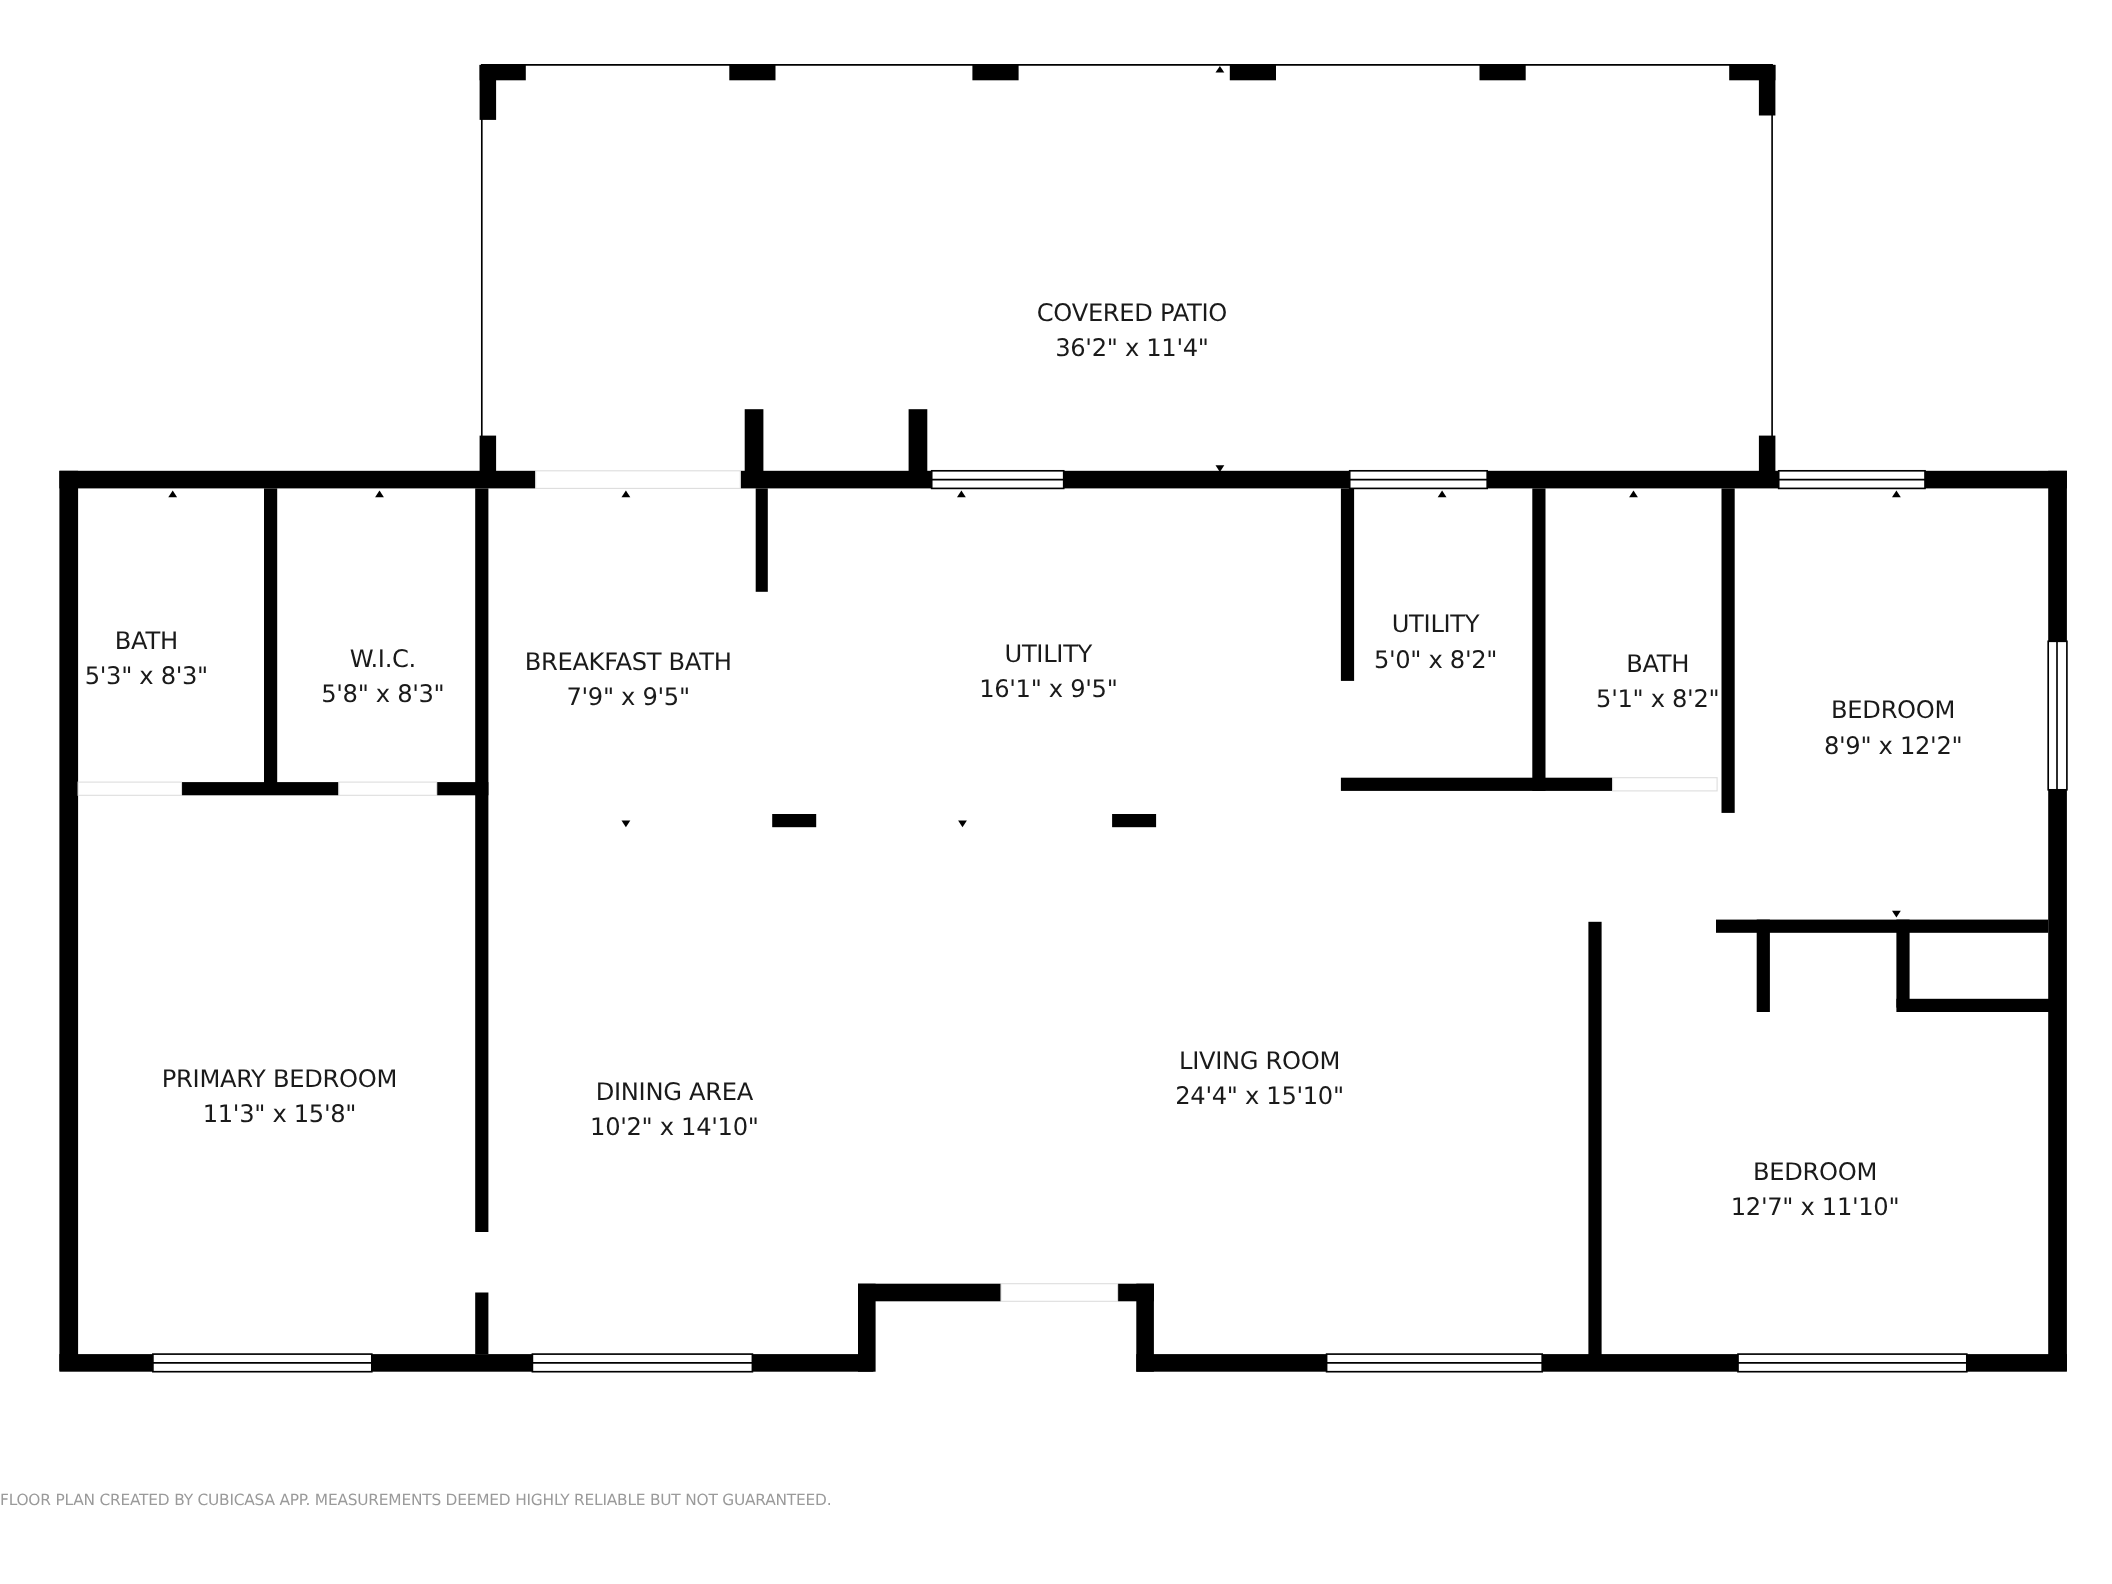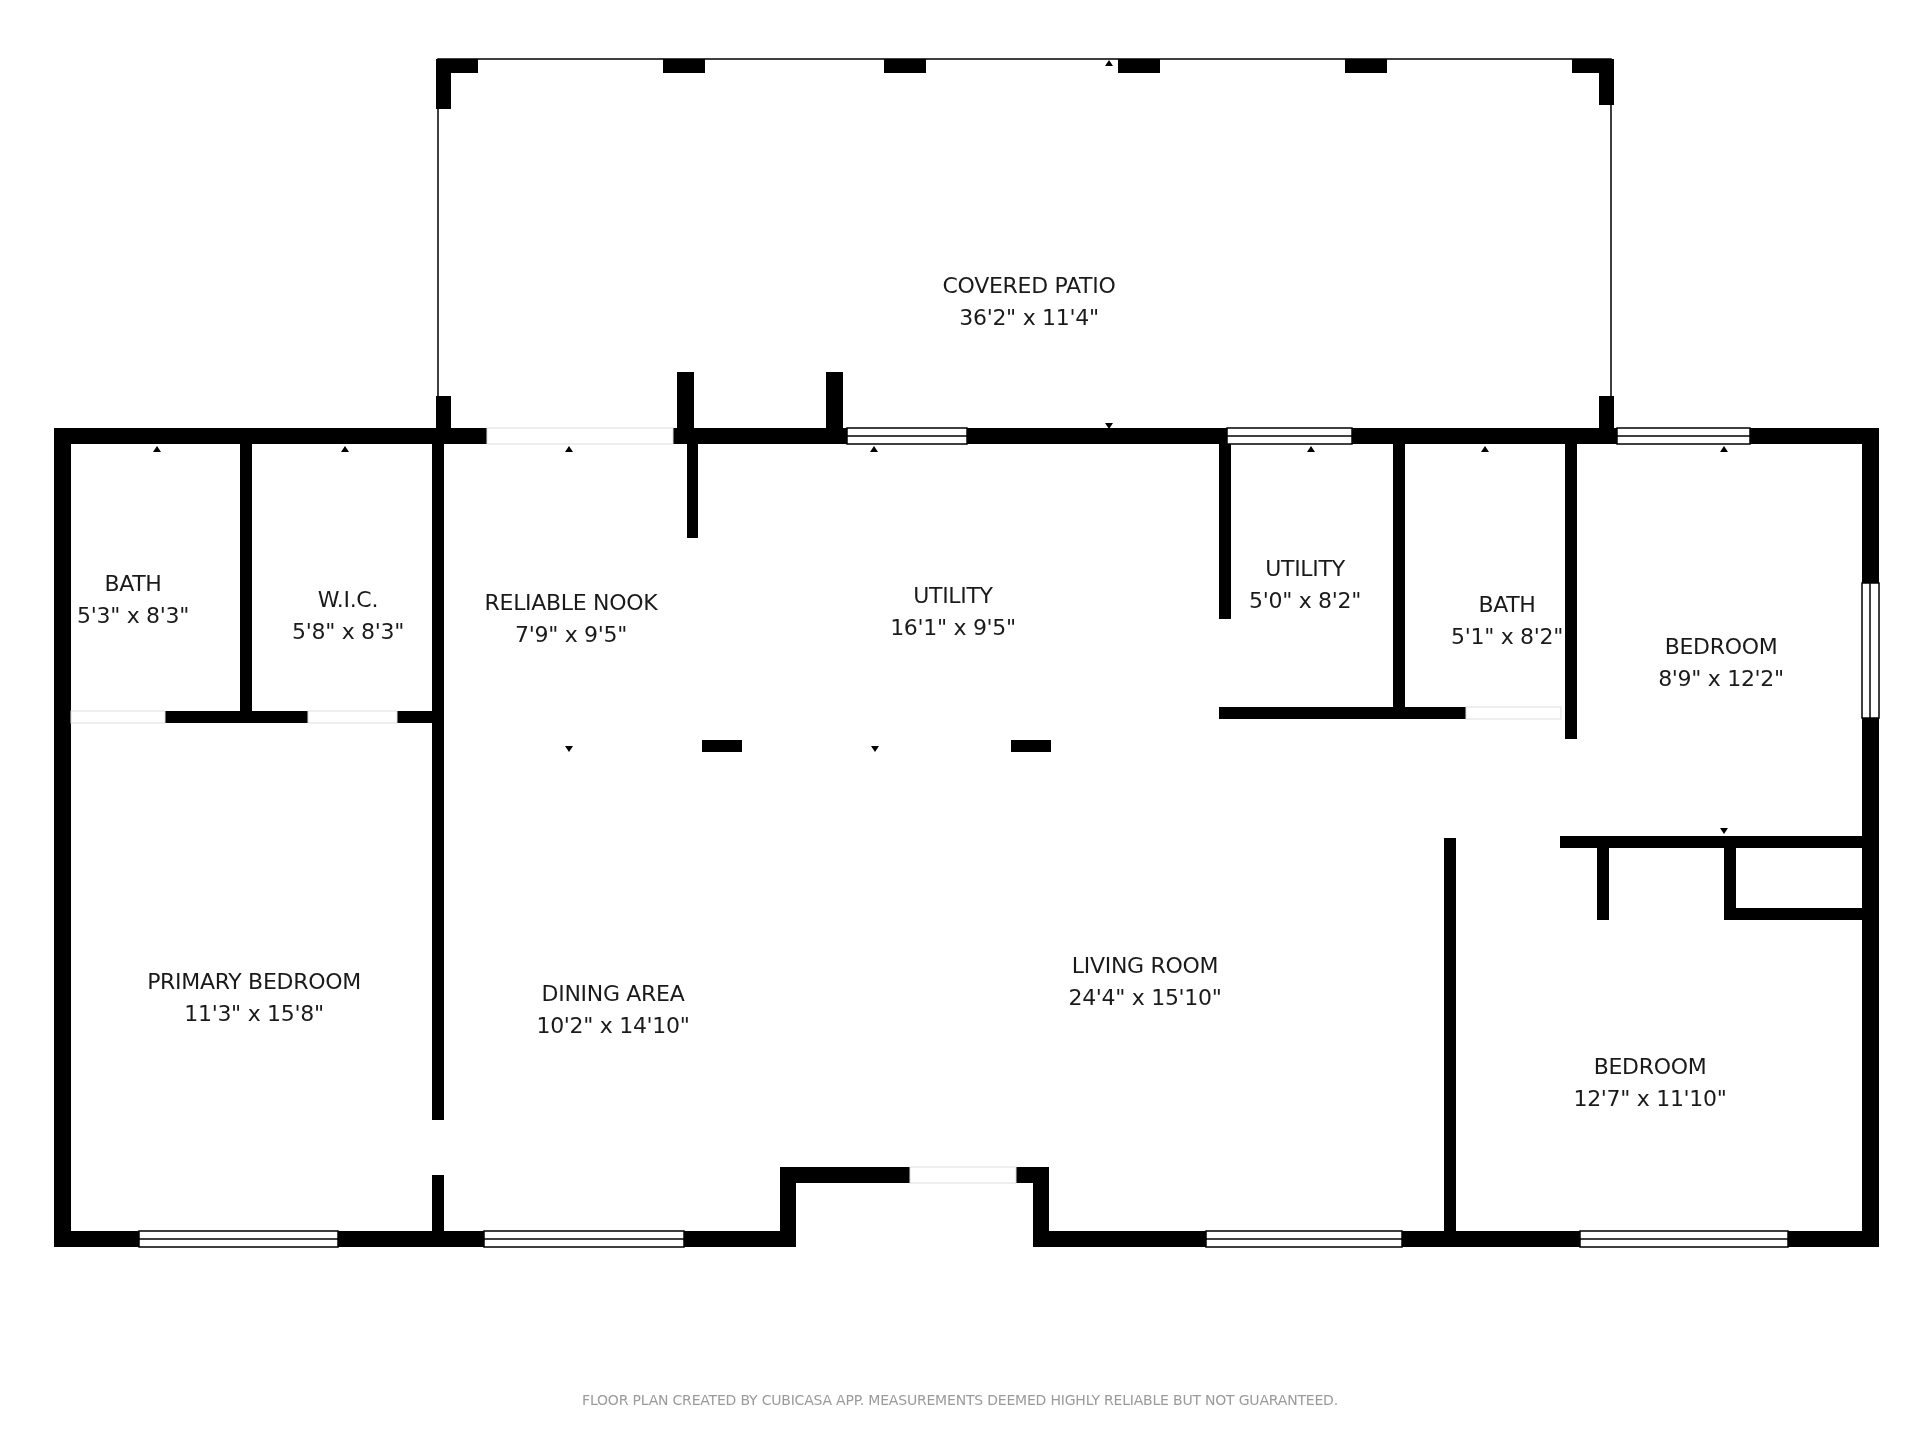--- a/index.html
+++ b/index.html
@@ -1,20 +1,20 @@
 <!DOCTYPE html>
 <html><head>
 <meta charset="utf-8">
 <style>
   html, body { margin:0; padding:0; background:#ffffff; }
   body { width:1920px; height:1440px; position:relative; overflow:hidden; font-family:"DejaVu Sans", sans-serif; }
   #plan { position:absolute; left:0; top:0; width:1920px; height:1440px; }
   .room-label { position:absolute; text-align:center; color:#1a1a1a; font-family:"DejaVu Sans", sans-serif; font-size:22px; line-height:32px; transform:translateX(-50%); white-space:nowrap; letter-spacing:-0.3px; }
   .room-label .dim { display:block; }
-  .footer { position:absolute; left:0; width:1920px; top:1392px; text-align:center; color:#9a9a9a; font-family:"DejaVu Sans", sans-serif; font-size:14px; letter-spacing:-0.2px; }
+  .footer { position:absolute; left:0; width:1920px; top:1356px; text-align:left; color:#9a9a9a; font-family:"DejaVu Sans", sans-serif; font-size:14px; letter-spacing:-0.2px; }
 </style>
 </head>
 <body>
 
 <svg id="plan" viewBox="0 0 1920 1440" xmlns="http://www.w3.org/2000/svg">
 
   <g fill="none" stroke="#000" stroke-width="1.5">
     <polyline points="438,434 438,59 1611,59 1611,434"></polyline>
   </g>
 
@@ -128,21 +128,21 @@
 </div>
 <div class="room-label" style="left:133px; top:568px;">
   <span>BATH</span>
   <span class="dim">5'3" x 8'3"</span>
 </div>
 <div class="room-label" style="left:348px; top:568px;margin-top:16px;">
   <span>W.I.C.</span>
   <span class="dim">5'8" x 8'3"</span>
 </div>
 <div class="room-label" style="left:571px; top:587px;">
-  <span>RELIABLE NOOK</span>
+  <span>BREAKFAST BATH</span>
   <span class="dim">7'9" x 9'5"</span>
 </div>
 <div class="room-label" style="left:953px; top:580px;">
   <span>UTILITY</span>
   <span class="dim">16'1" x 9'5"</span>
 </div>
 <div class="room-label" style="left:1305px; top:553px;">
   <span>UTILITY</span>
   <span class="dim">5'0" x 8'2"</span>
 </div>

